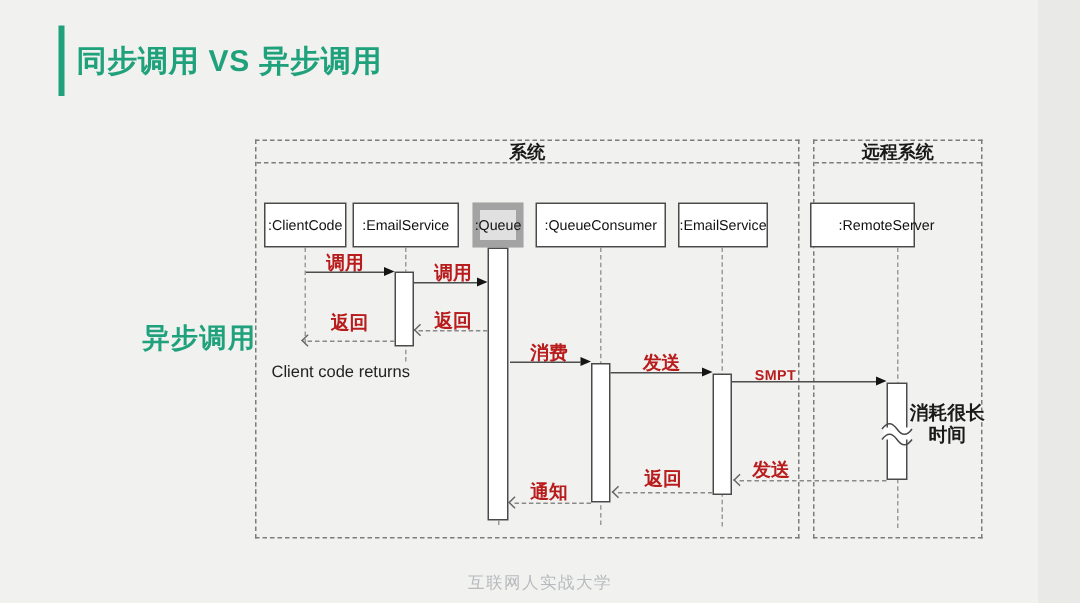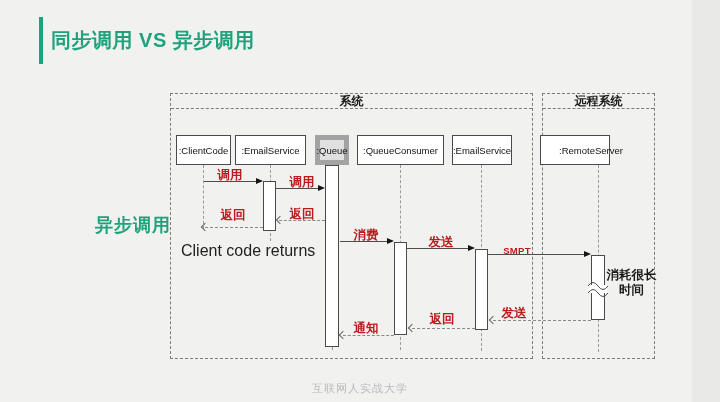--- a/index.html
+++ b/index.html
@@ -25,21 +25,21 @@
   .head { position:absolute; top:135px; height:30px; background:#fff; border:1px solid #4a4a4a; display:flex; align-items:center; justify-content:center; font-size:9.5px; color:#111; white-space:nowrap; }
   .head-hl { background:#e0e0e0; border:5px solid #a3a3a3; }
   .lifeline { position:absolute; width:0; border-left:1px dashed #9b9b9b; }
   .bar { position:absolute; background:#fff; border:1px solid #4a4a4a; }
   .line-solid { position:absolute; height:0; border-top:1px solid #4d4d4d; }
   .line-dashed { position:absolute; height:0; border-top:1px dashed #8a8a8a; }
   .arrow-r { position:absolute; width:0; height:0; border-style:solid; border-width:3.5px 0 3.5px 7px; border-color:transparent transparent transparent #151515; }
   .chev-l { position:absolute; width:6px; height:6px; border-left:1px solid #666; border-bottom:1px solid #666; transform:rotate(45deg); }
   .msg-label { position:absolute; transform:translateX(-50%); font-size:12.5px; font-weight:bold; color:#b91c1c; white-space:nowrap; }
   .msg-label-sm { font-size:9.5px; letter-spacing:0.3px; }
-  .note { position:absolute; font-size:16px; color:#222;text-align:center; }
+  .note { position:absolute; font-size:11px; color:#222;text-align:center; }
   .dur-note { position:absolute; left:604px; top:268px; width:55px; text-align:center; font-size:12.5px; font-weight:bold; line-height:15px; }
   .wave { position:absolute; left:587px; top:280px; }
 </style>
 </head>
 <body>
 
 <div class="slide">
 
   <div class="accent-bar"></div>
   <div class="slide-title">同步调用 VS 异步调用</div>

